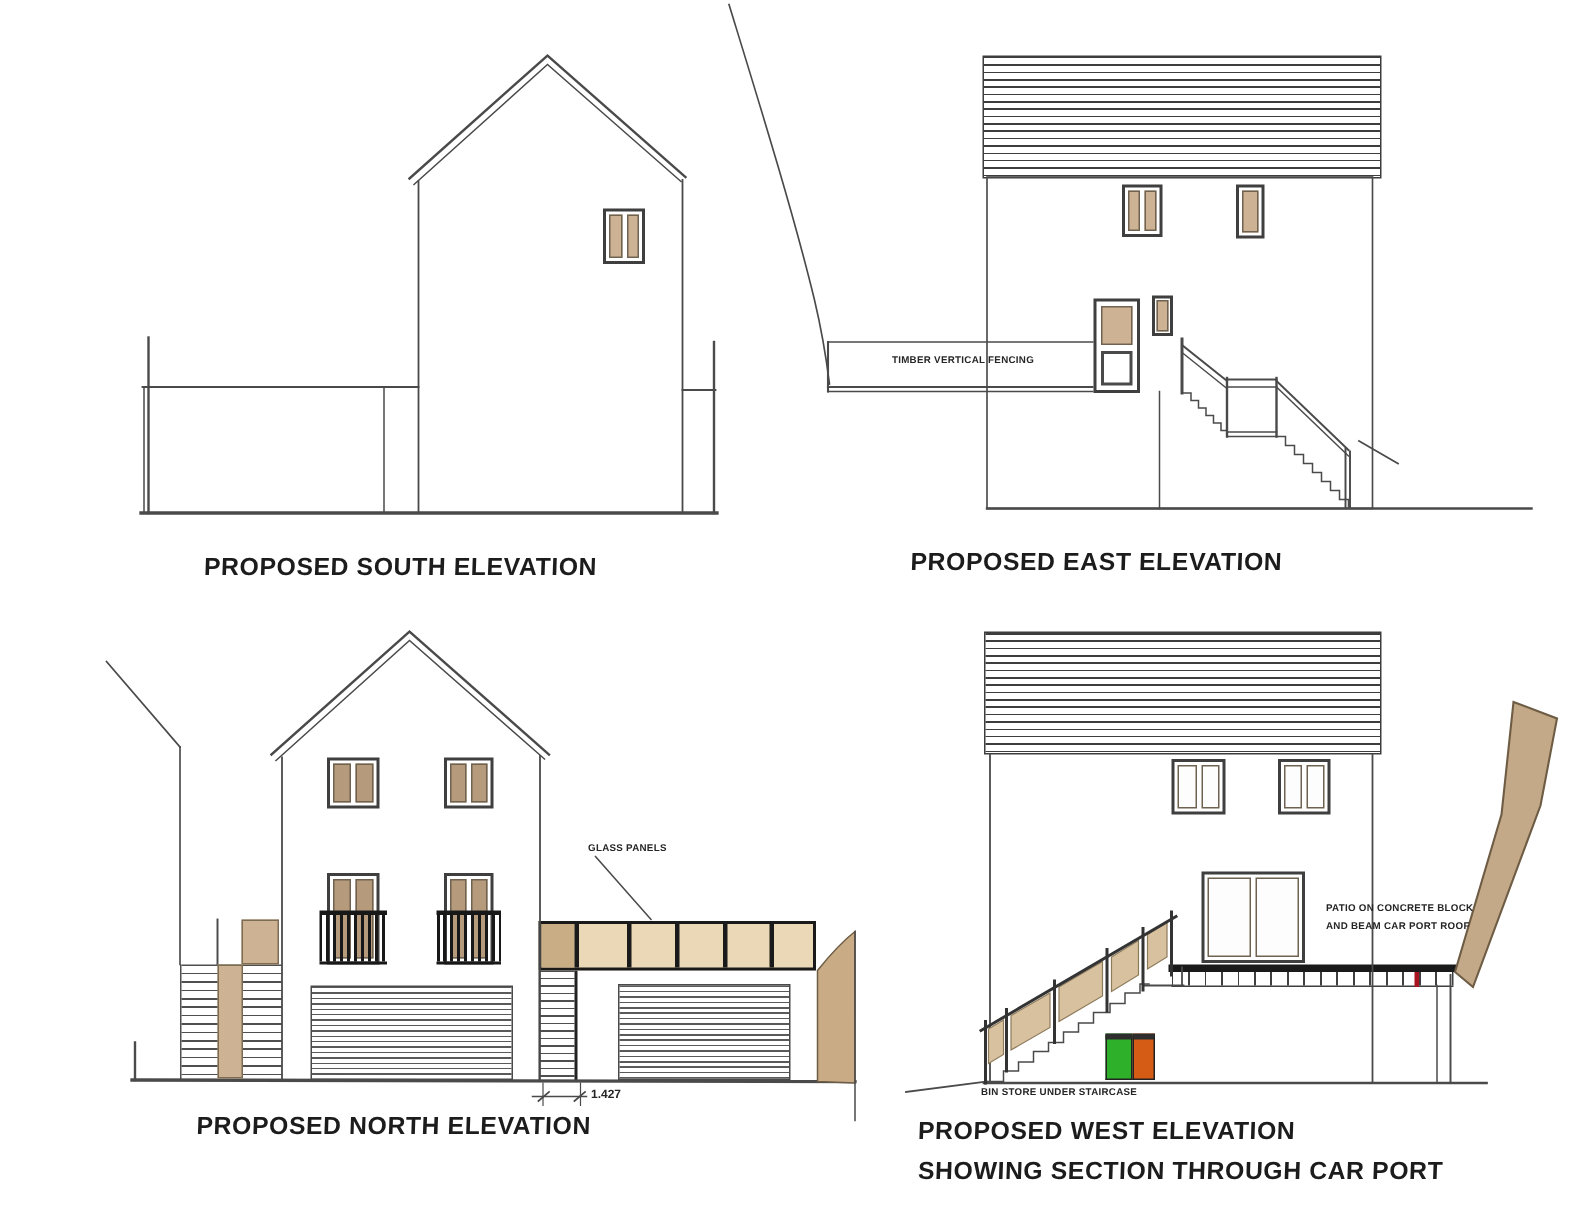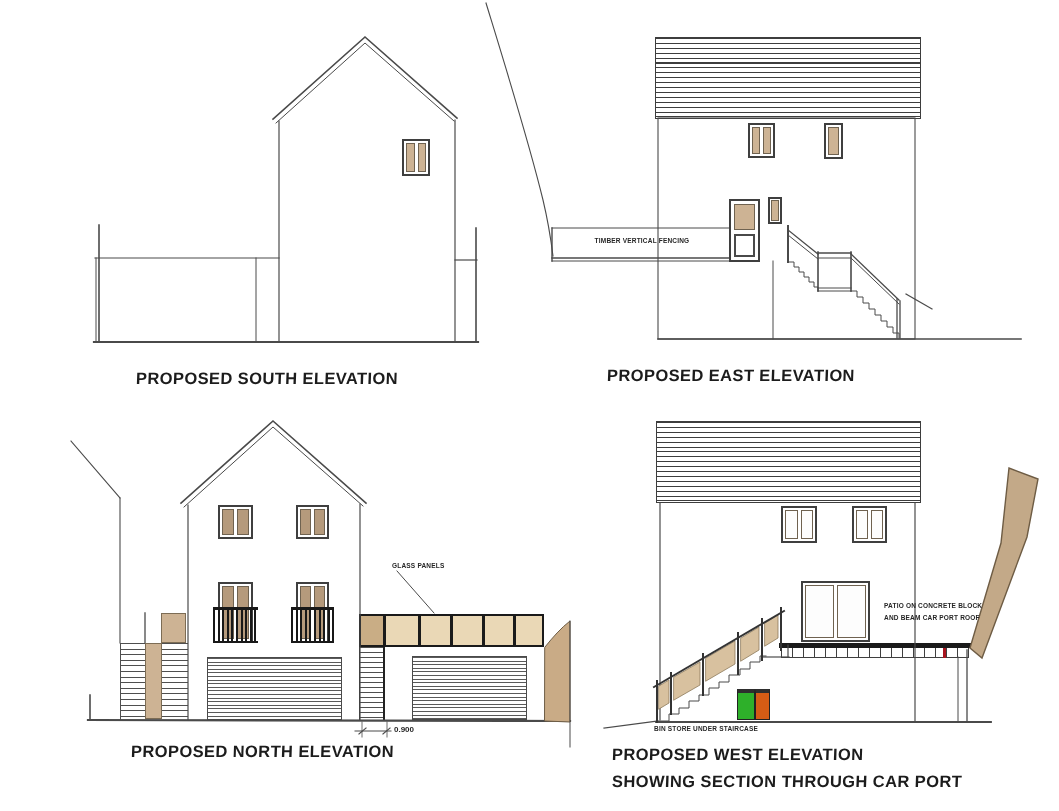--- a/index.html
+++ b/index.html
@@ -230,17 +230,17 @@
   <div class="bin" style="left:755px;top:689px;width:15px;height:31px;background:#d55c15;"></div>
 
   <div class="title" style="left:136px;top:369px;">PROPOSED SOUTH ELEVATION</div>
   <div class="title" style="left:607px;top:366px;">PROPOSED EAST ELEVATION</div>
   <div class="title" style="left:131px;top:742px;">PROPOSED NORTH ELEVATION</div>
   <div class="title" style="left:612px;top:745px;">PROPOSED WEST ELEVATION</div>
   <div class="title" style="left:612px;top:772px;">SHOWING SECTION THROUGH CAR PORT</div>
 
   <div class="note" style="left:556px;top:237px;width:172px;text-align:center;">TIMBER VERTICAL FENCING</div>
   <div class="note" style="left:392px;top:562px;">GLASS PANELS</div>
-  <div class="dim" style="left:394px;top:725px;">0.900</div>
+  <div class="dim" style="left:394px;top:725px;">1.427</div>
   <div class="note" style="left:884px;top:602px;">PATIO ON CONCRETE BLOCK</div>
   <div class="note" style="left:884px;top:614px;">AND BEAM CAR PORT ROOF</div>
   <div class="note" style="left:654px;top:725px;">BIN STORE UNDER STAIRCASE</div>
 </div>
 
 </body></html>

